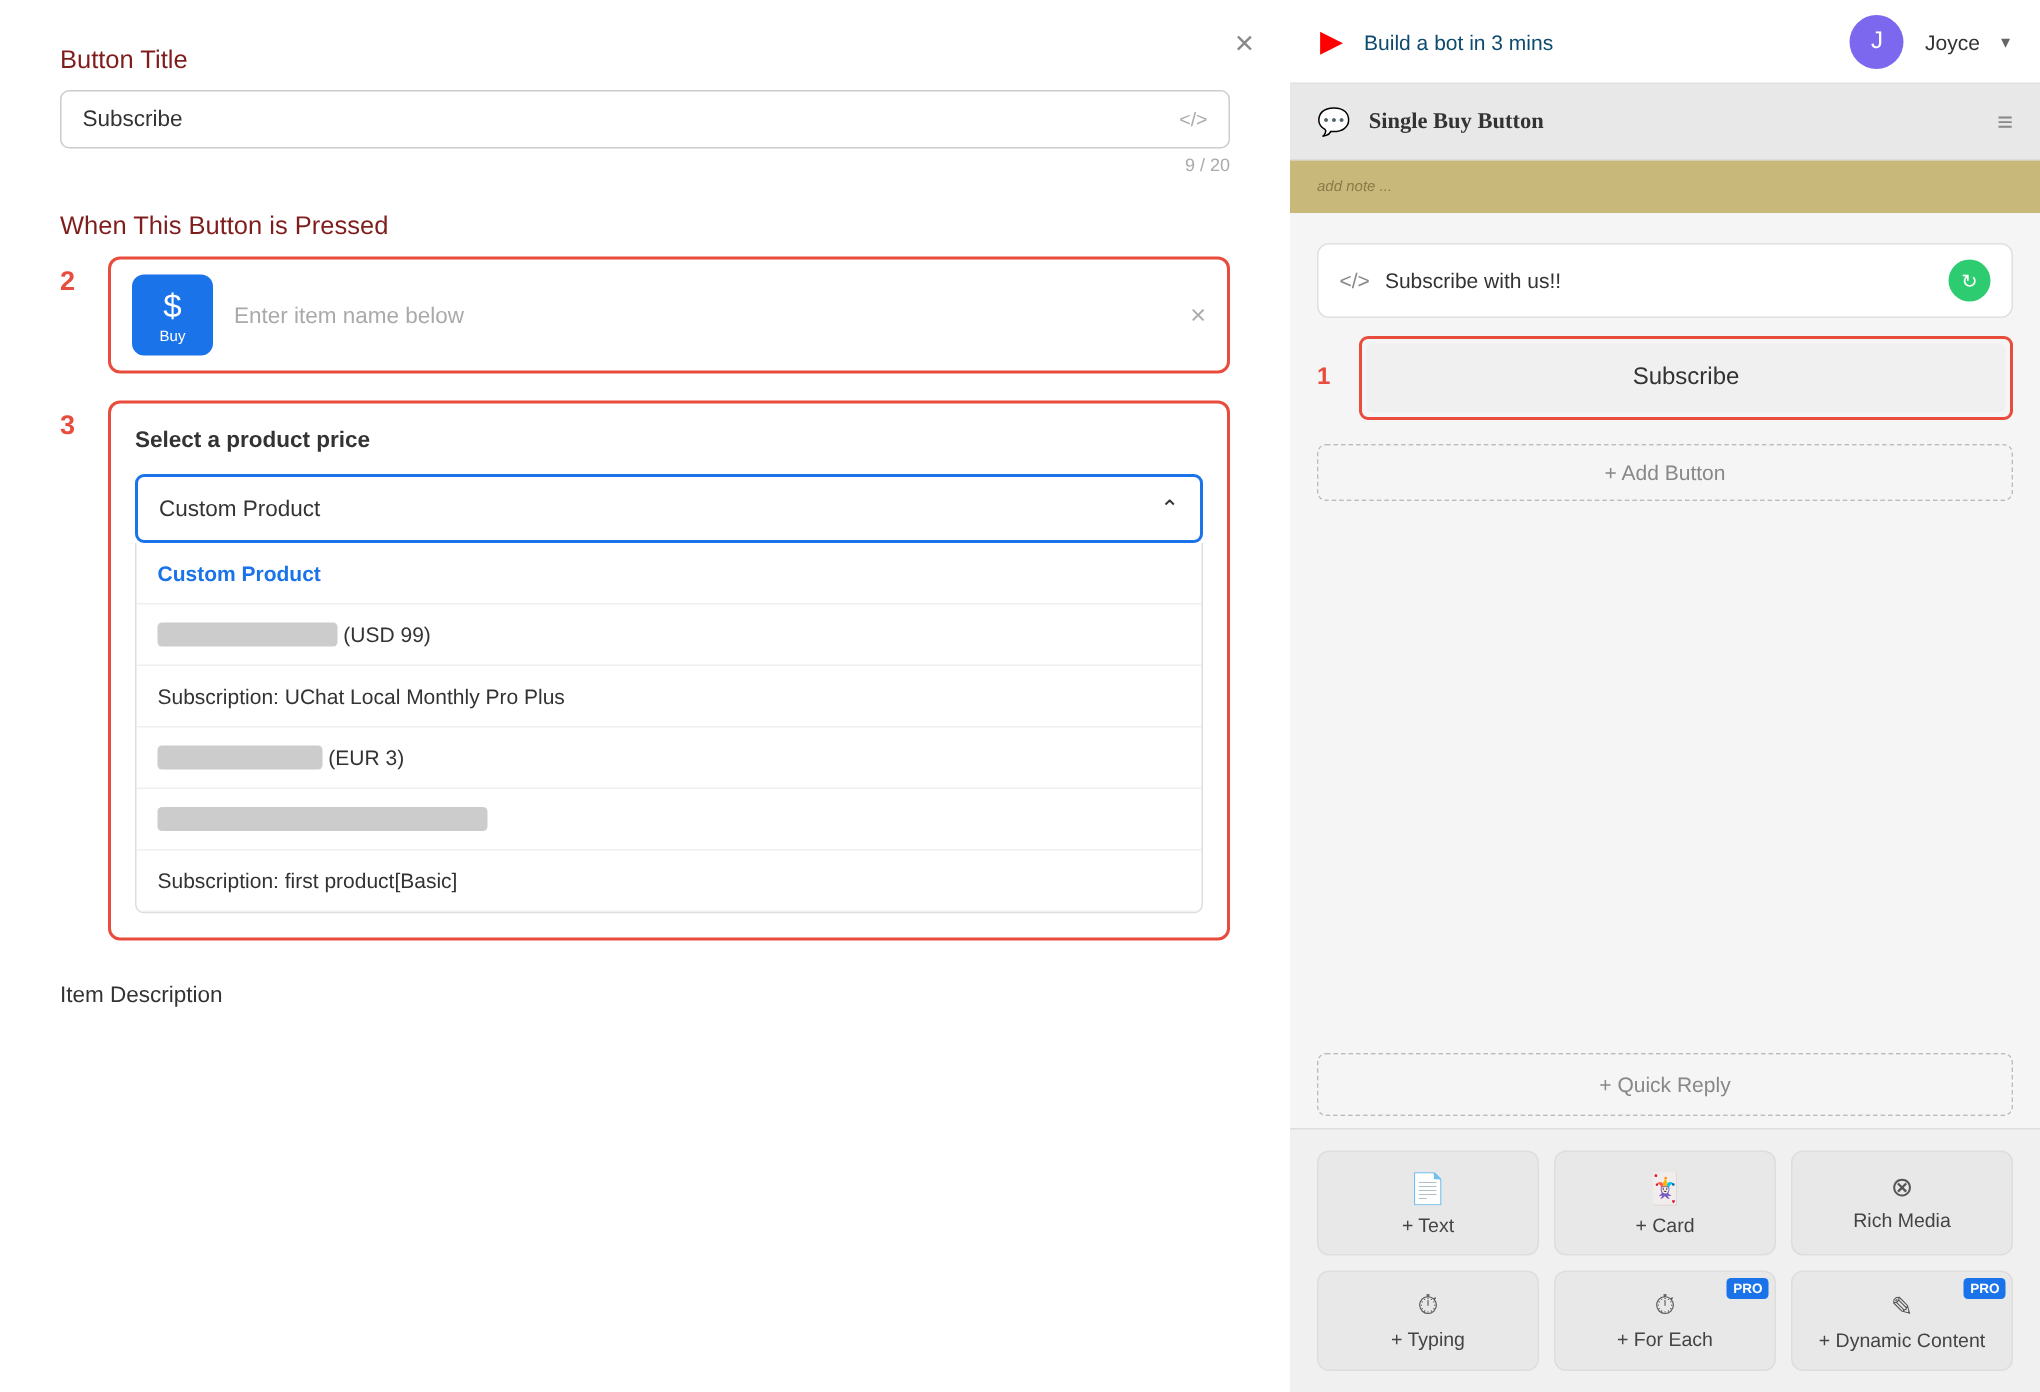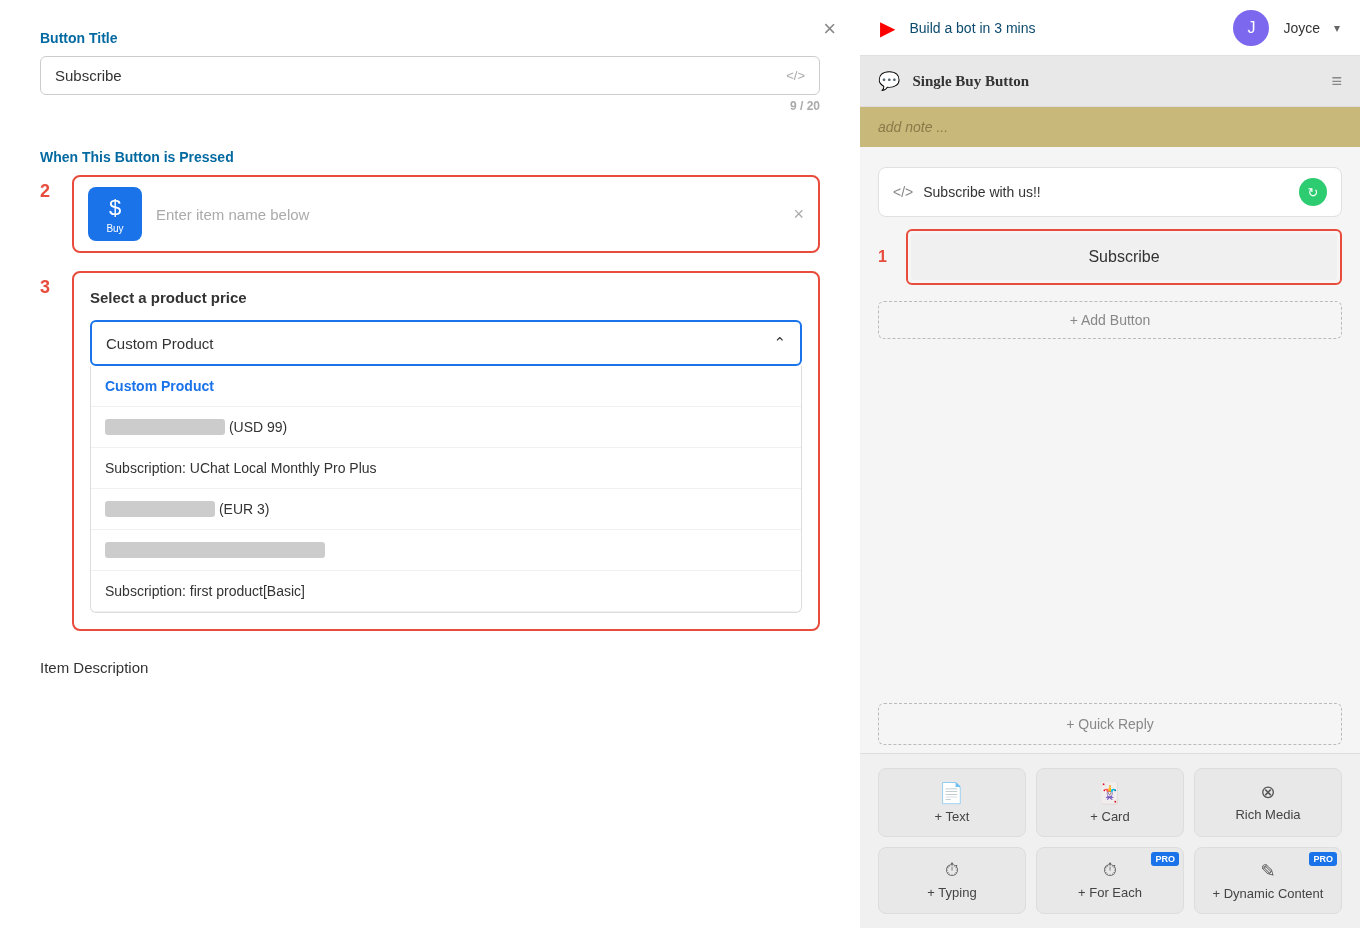--- a/index.html
+++ b/index.html
@@ -27,23 +27,23 @@
       right: 24px;
       font-size: 22px;
       color: #888;
       cursor: pointer;
       background: none;
       border: none;
       line-height: 1;
     }
 
     .section-label {
-      font-size: 14px;
-      font-weight: 700;
-      color: #0369a1;
+      font-size: 17px;
+      font-weight: 400;
+      color: #7f1d1d;
       margin-bottom: 10px;
     }
 
     .input-wrapper {
       display: flex;
       align-items: center;
       border: 1px solid #ccc;
       border-radius: 6px;
       padding: 10px 14px;
       margin-bottom: 4px;
@@ -60,22 +60,21 @@
     .code-icon {
       color: #aaa;
       font-size: 13px;
       cursor: pointer;
     }
 
     .char-count {
       text-align: right;
       font-size: 12px;
       color: #aaa;
-      margin-bottom: 36px;
-      font-weight: bold;
+      margin-bottom: 24px;
     }
 
     .section-divider {
       margin-bottom: 20px;
     }
 
     
     .numbered-row {
       display: flex;
       align-items: flex-start;
@@ -296,21 +295,21 @@
 
     .more-icon {
       color: #888;
       font-size: 18px;
       cursor: pointer;
     }
 
     .note-area {
       background: #c8b97a;
       padding: 12px 18px;
-      font-size: 14px;
+      font-size: 10px;
       color: #8a7a4a;
       font-style: italic;
     }
 
     .chat-messages {
       flex: 1;
       padding: 20px 18px;
       display: flex;
       flex-direction: column;
       gap: 12px;

